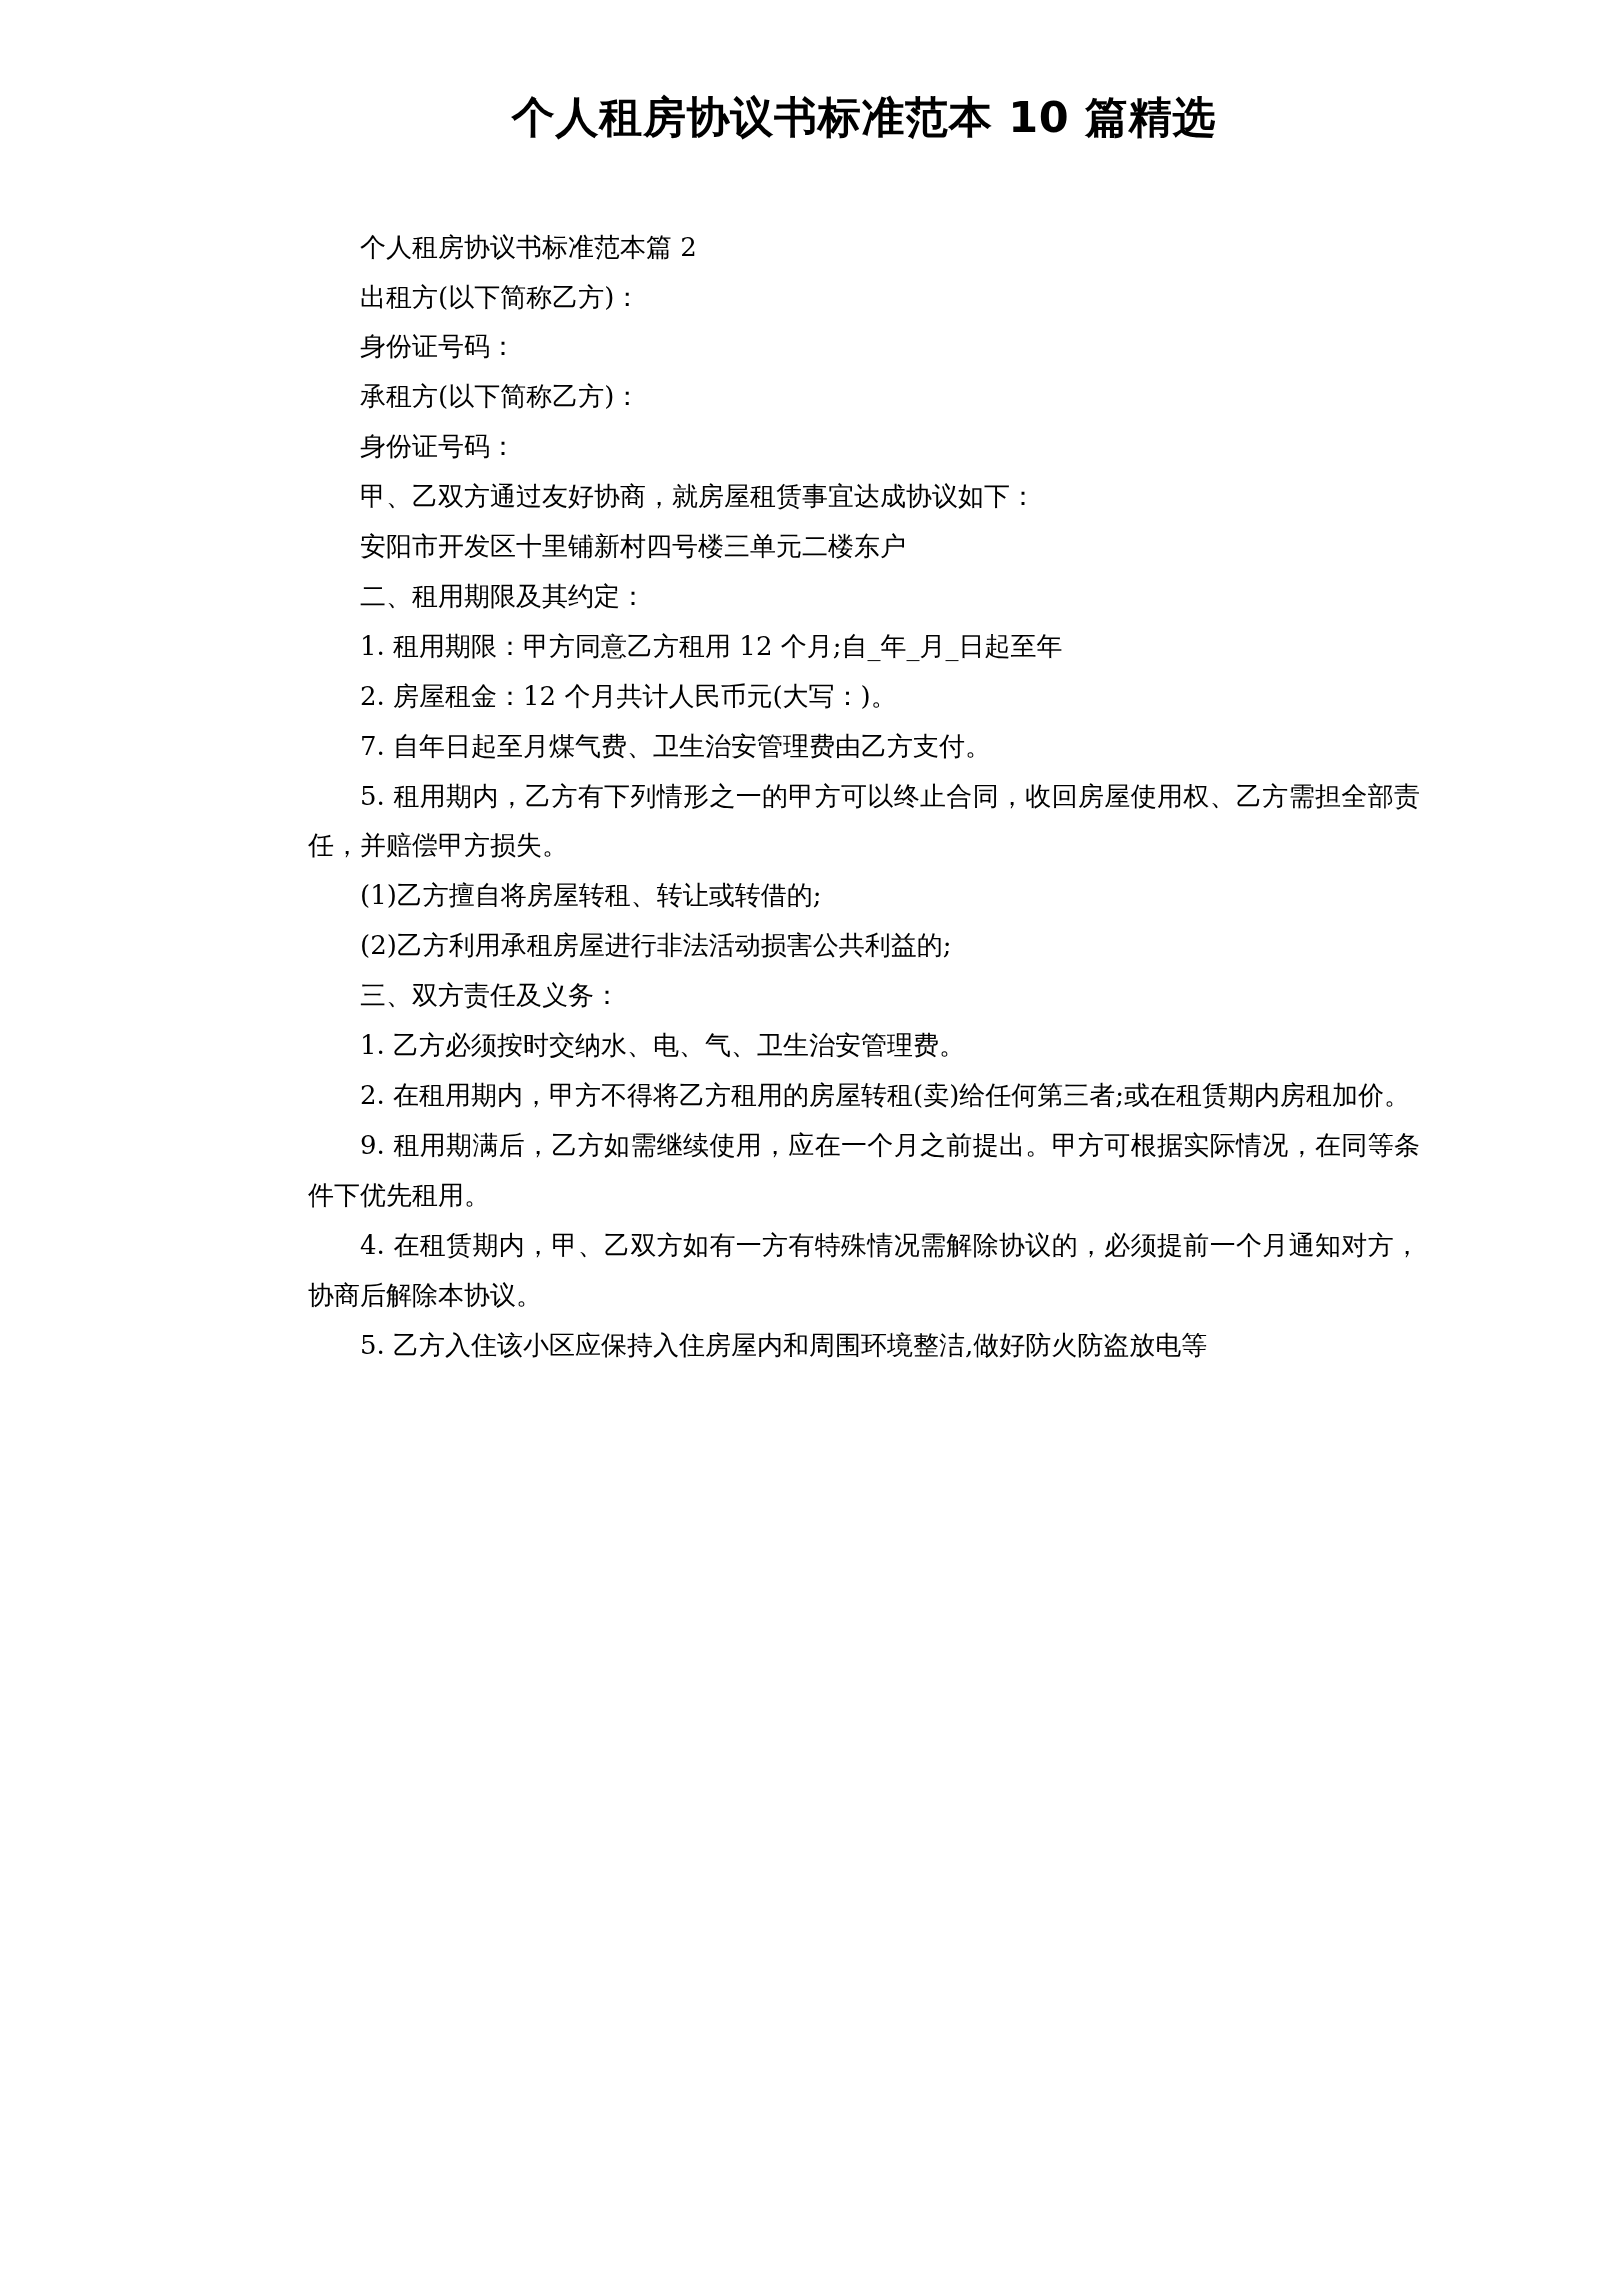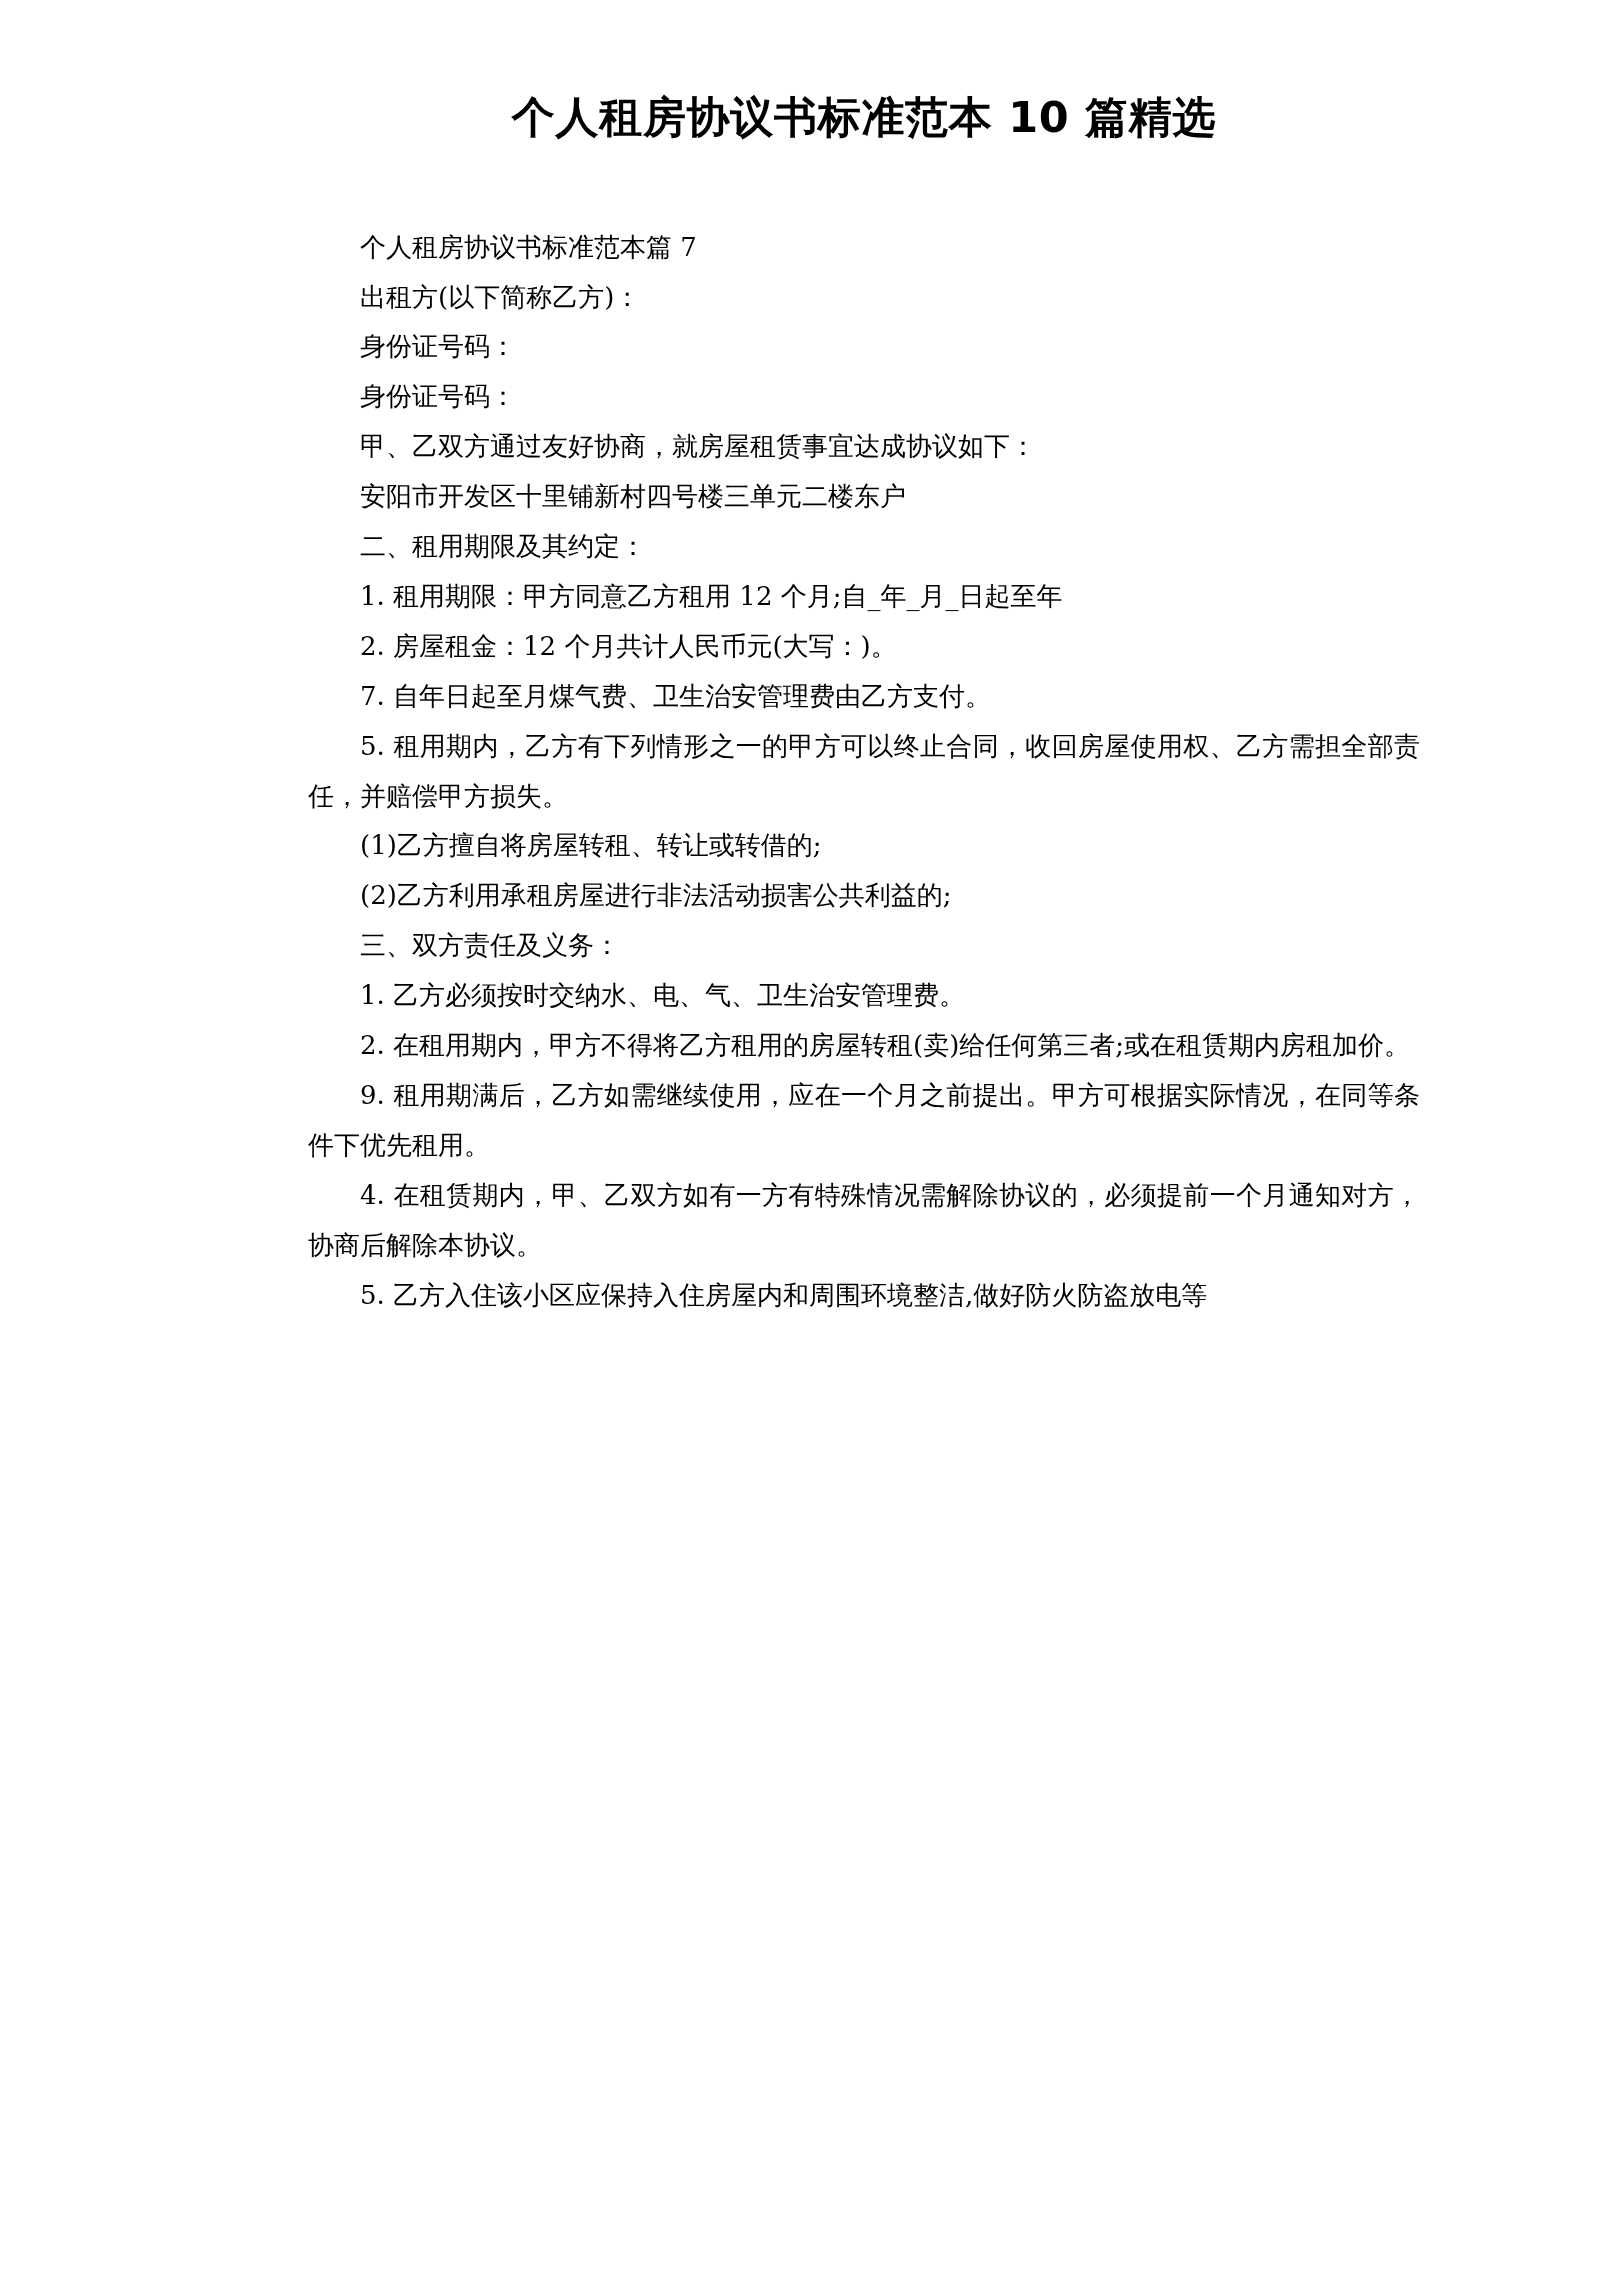--- a/index.html
+++ b/index.html
@@ -50,23 +50,24 @@
     margin-top: 79px;
   }
 </style>
 </head>
 <body>
 
 <div class="page">
   <div class="doc-body">
     <h1 class="doc-title">个人租房协议书标准范本 10 篇精选</h1>
 
-    <p class="para indent first-para">个人租房协议书标准范本篇 7</p>
+    <p class="para indent first-para">个人租房协议书标准范本篇 2</p>
     <p class="para indent">出租方(以下简称乙方)：</p>
     <p class="para indent">身份证号码：</p>
+    <p class="para indent">承租方(以下简称乙方)：</p>
     <p class="para indent">身份证号码：</p>
     <p class="para indent">甲、乙双方通过友好协商，就房屋租赁事宜达成协议如下：</p>
     <p class="para indent">安阳市开发区十里铺新村四号楼三单元二楼东户</p>
     <p class="para indent">二、租用期限及其约定：</p>
     <p class="para indent">1. 租用期限：甲方同意乙方租用 12 个月;自_年_月_日起至年</p>
     <p class="para indent">2. 房屋租金：12 个月共计人民币元(大写：)。</p>
     <p class="para indent">7. 自年日起至月煤气费、卫生治安管理费由乙方支付。</p>
     <p class="para indent">5. 租用期内，乙方有下列情形之一的甲方可以终止合同，收回房屋使用权、乙方需担全部责任，并赔偿甲方损失。</p>
     <p class="para indent">(1)乙方擅自将房屋转租、转让或转借的;</p>
     <p class="para indent">(2)乙方利用承租房屋进行非法活动损害公共利益的;</p>

